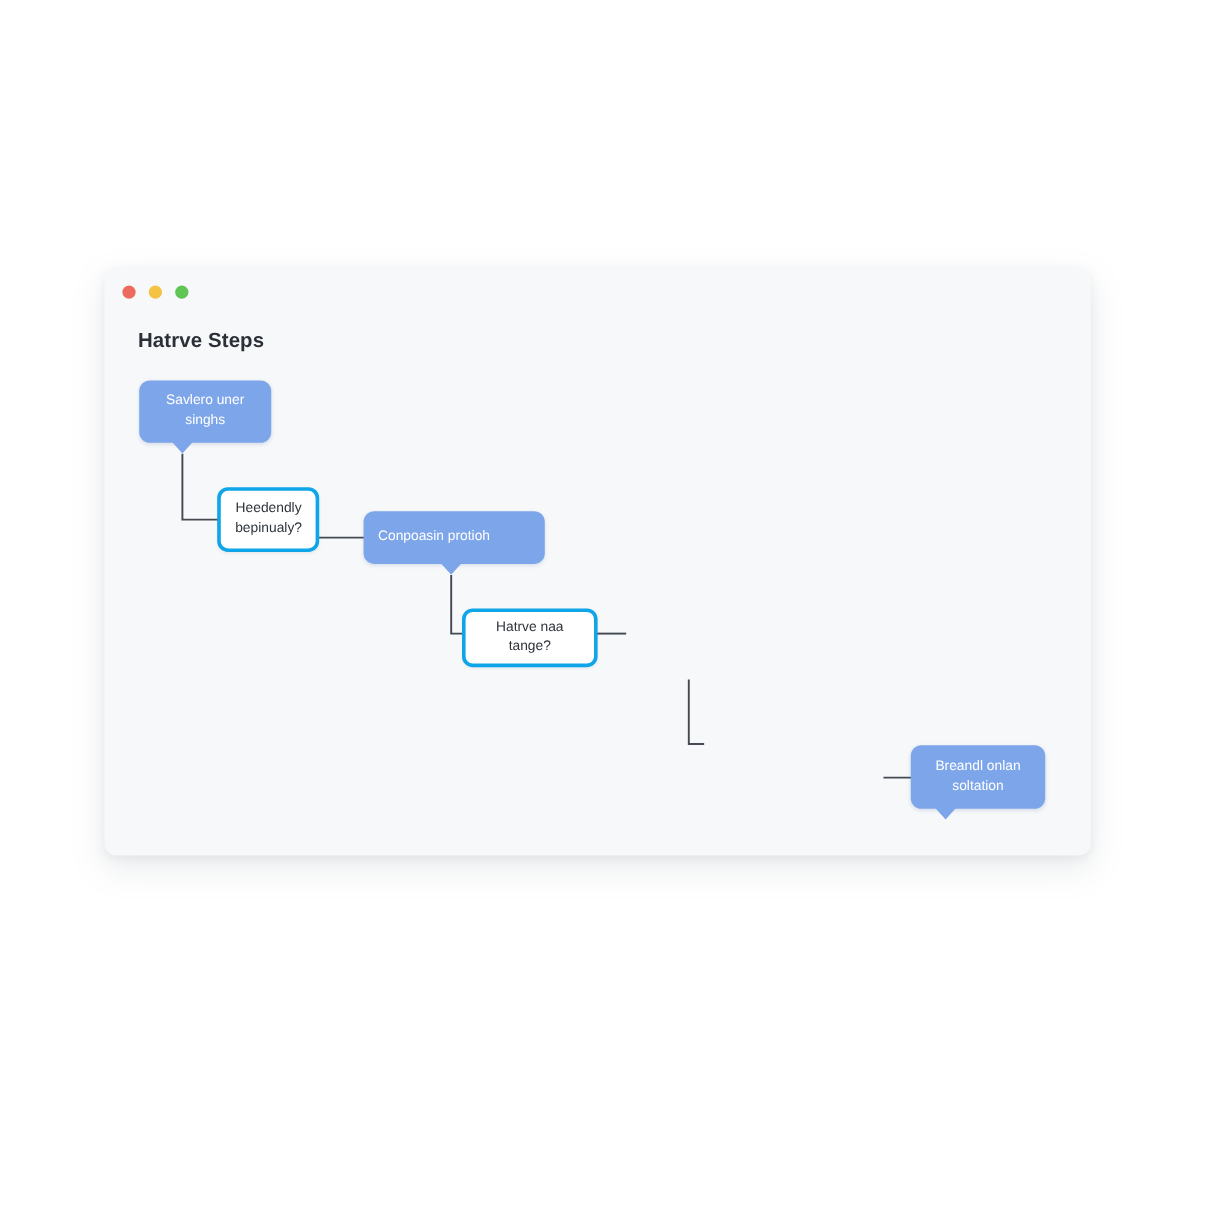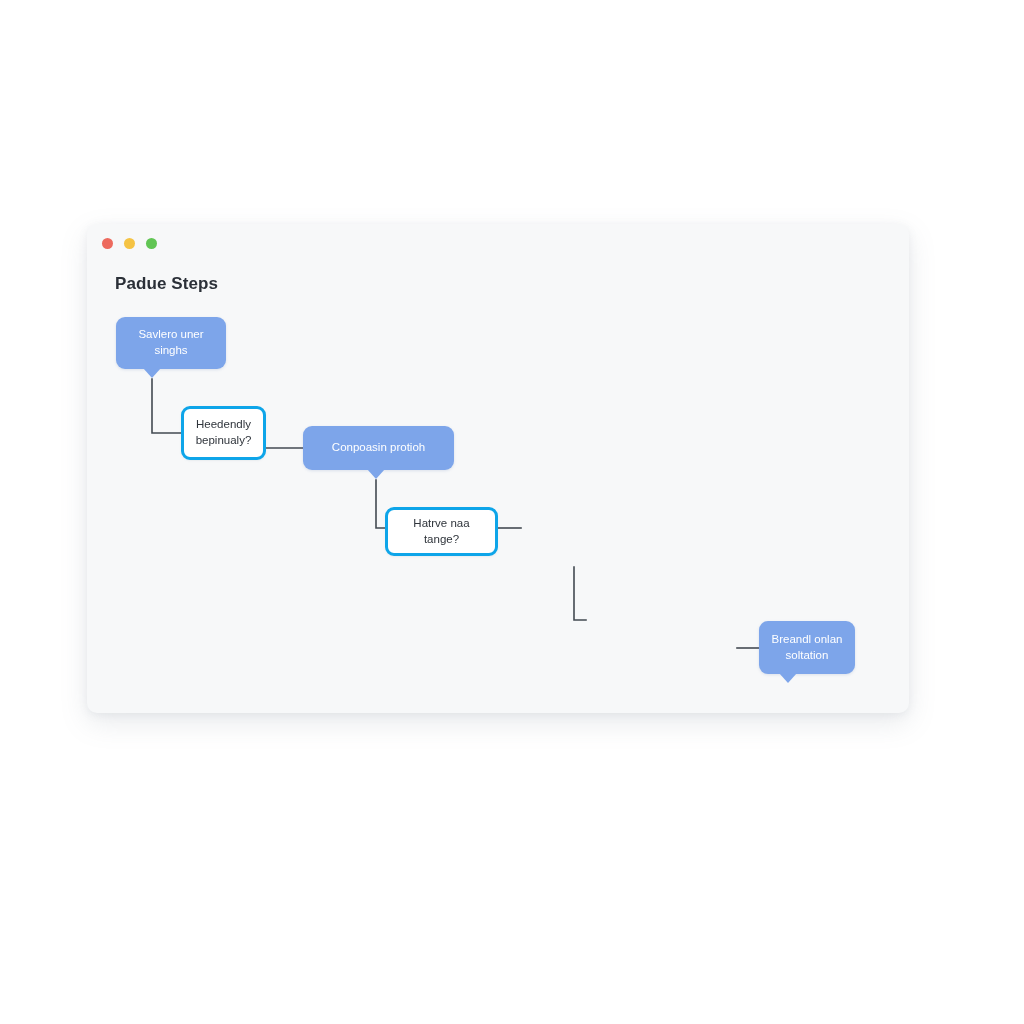--- a/index.html
+++ b/index.html
@@ -80,21 +80,20 @@
     height: 489px;
     pointer-events: none;
   }
 
   
   .node {
     position: absolute;
     box-sizing: border-box;
     display: flex;
     align-items: center;
-    justify-content: center;
     text-align: center;
     border-radius: 9px;
     line-height: 1.35;
   }
 
   .node.blue {
     background: #7da5ea;
     color: #ffffff;
     font-size: 11.5px;
     padding: 6px 12px;
@@ -129,21 +128,21 @@
 <div id="stage">
 
   <div class="window-card">
 
     <div class="titlebar">
       <span class="dot dot-close"></span>
       <span class="dot dot-min"></span>
       <span class="dot dot-max"></span>
     </div>
 
-    <div class="panel-title">Padue Steps</div>
+    <div class="panel-title">Hatrve Steps</div>
 
     <div class="diagram">
 
       <svg class="connector-layer" width="822" height="489" viewBox="0 0 822 489">
         <g fill="none" stroke="#434a52" stroke-width="1.6" stroke-linecap="square">
 
           <path d="M 65 155 L 65 209 L 94 209"></path>
 
           <path d="M 179 224 L 216 224"></path>
 
@@ -170,20 +169,20 @@
         <span class="node-text">Conpoasin protioh</span>
         <span class="tail" style="left:64px;"></span>
       </div>
 
       <div class="node white" style="left:298px; top:283px; width:113px; min-height:41px;">
         <span class="node-text">Hatrve naa tange?</span>
       </div>
 
 
 
-      <div class="node blue" style="left:672px; top:397px; width:96px; min-height:53px;">
+      <div class="node blue" style="left:672px; top:397px; width:112px; min-height:53px;">
         <span class="node-text">Breandl onlan soltation</span>
         <span class="tail" style="left:20px;"></span>
       </div>
 
     </div>
   </div>
 </div>
 
 </body></html>

